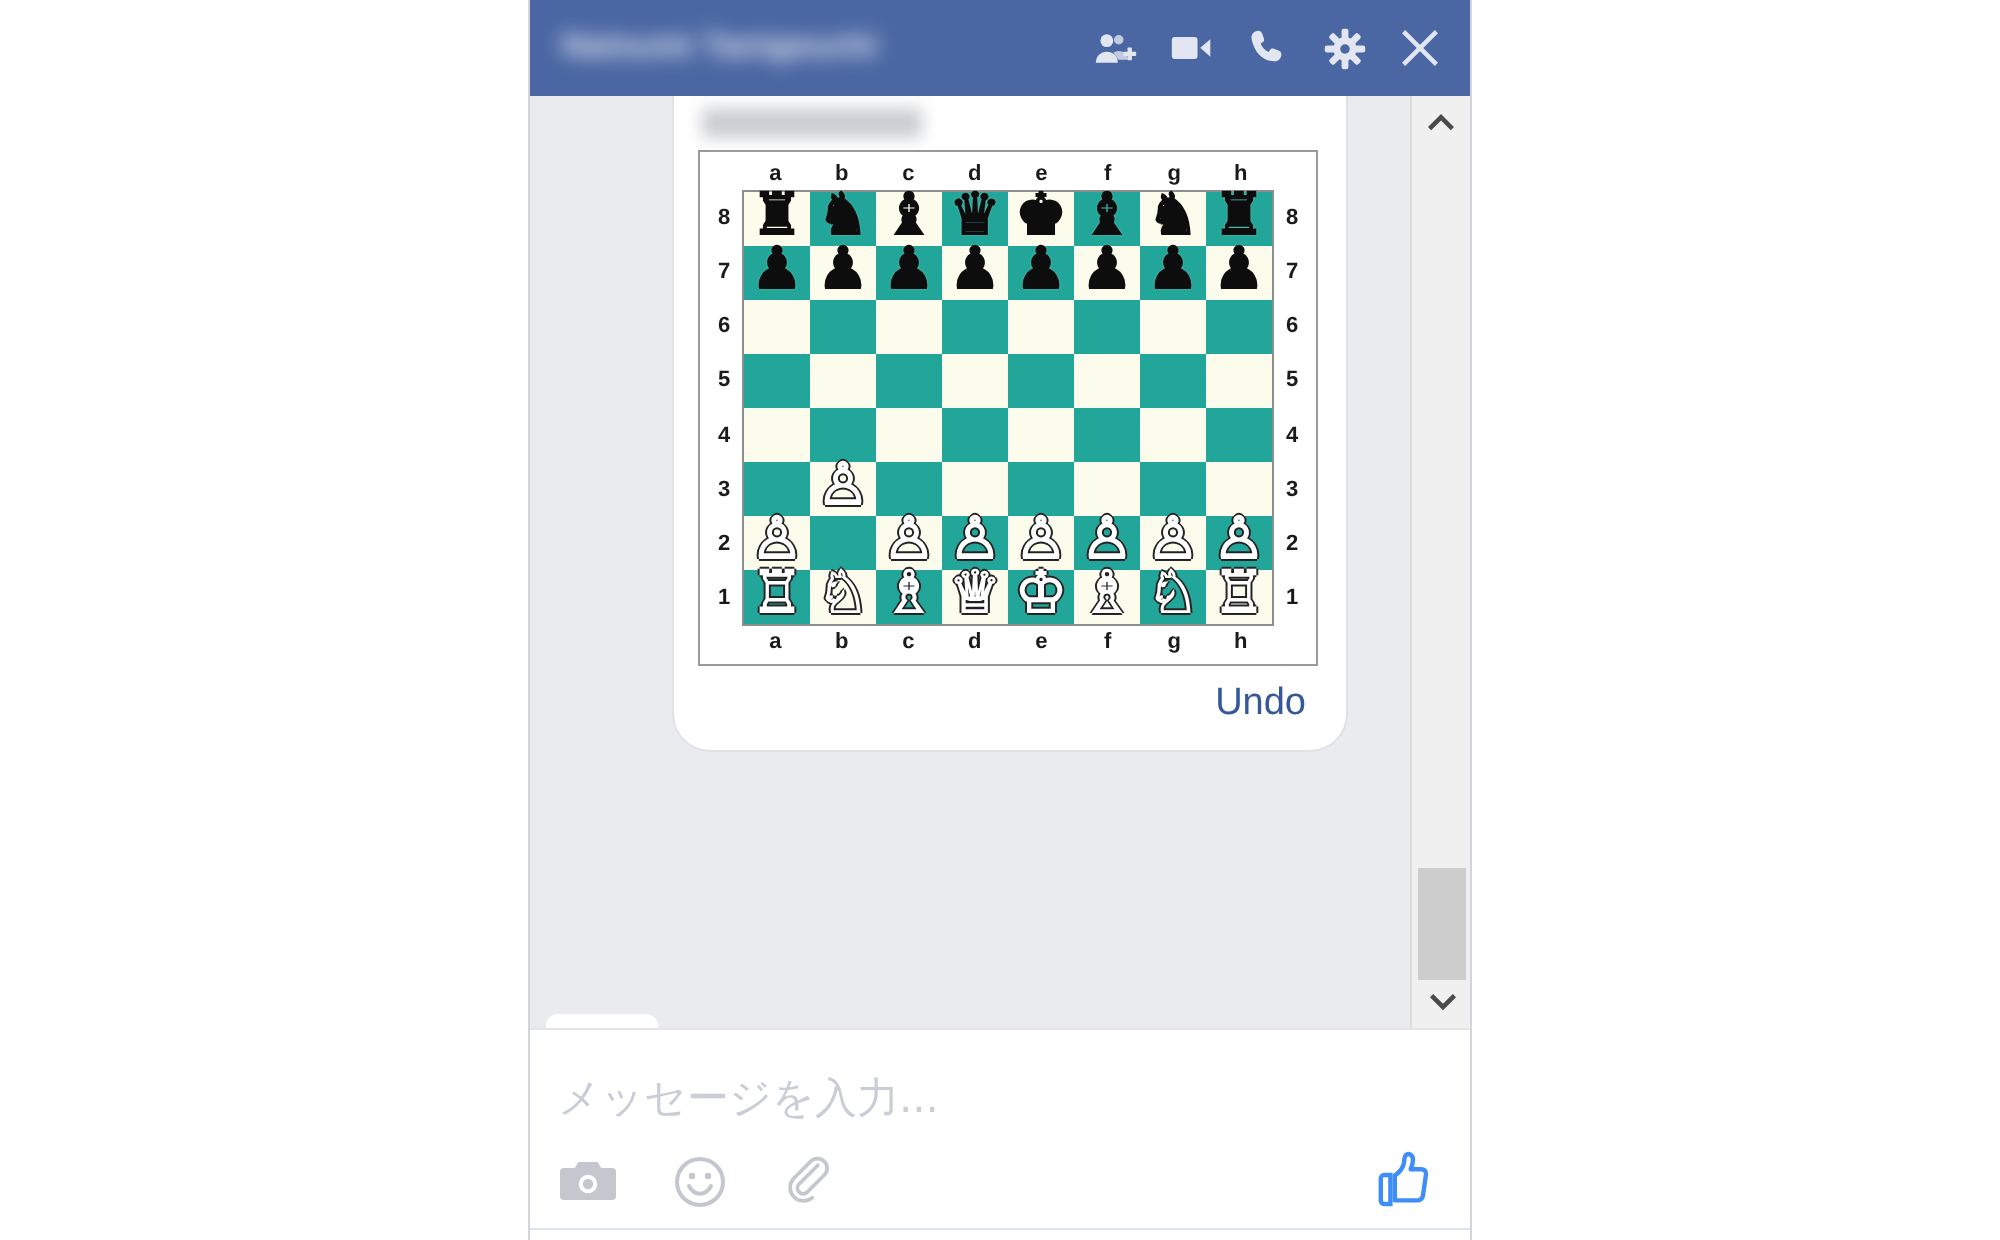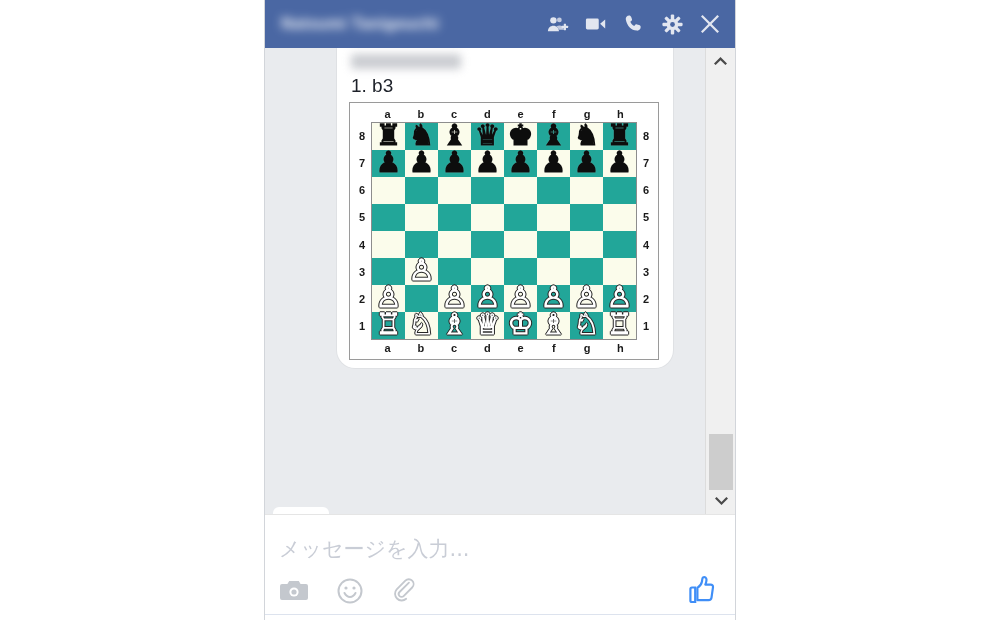--- a/index.html
+++ b/index.html
@@ -282,21 +282,20 @@
     <div class="messages-wrap">
 
       <div class="messages-col">
 
         <div class="msg-row">
 
           <div class="bubble">
 
             <div class="sender-name"></div>
 
-            <div class="move-text">1. b3</div>
 
 
             <div class="board-outer">
               <div class="files-row top">
                   <span>a</span>
                   <span>b</span>
                   <span>c</span>
                   <span>d</span>
                   <span>e</span>
                   <span>f</span>
@@ -458,20 +457,23 @@
                   <span>b</span>
                   <span>c</span>
                   <span>d</span>
                   <span>e</span>
                   <span>f</span>
                   <span>g</span>
                   <span>h</span>
                 </div>
             </div>
 
+            <div class="undo-row">
+              <span class="undo-link">Undo</span>
+            </div>
           </div>
 
           <div class="avatar">
             
           </div>
 
         </div>
       </div>
 
       <div class="scrollbar">

